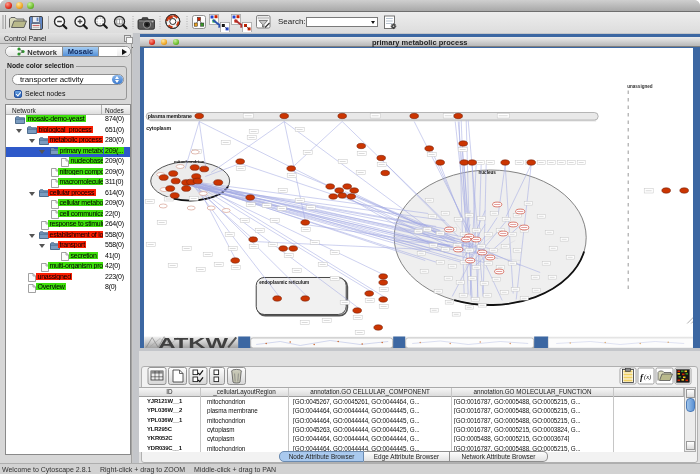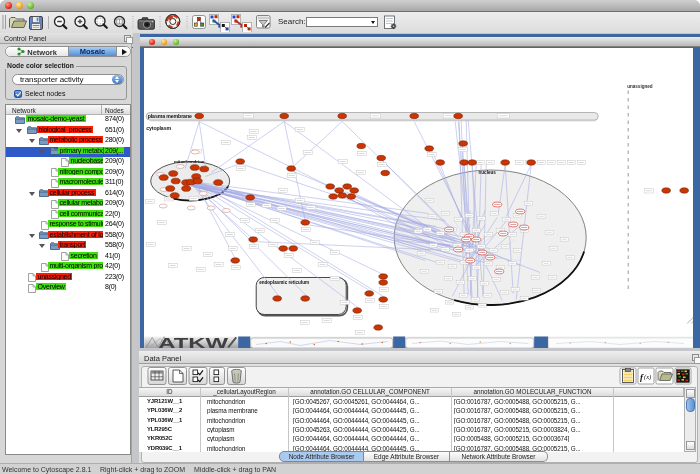--- a/index.html
+++ b/index.html
@@ -183,21 +183,21 @@
     </div>
 <div id="leftpanel">
  <div id="tabs">
   <div class="tabseg" style="left:0;width:62px;background:linear-gradient(#ffffff,#e6e6e6)"><svg width="8" height="9" viewBox="0 0 8 9" style="vertical-align:-1.5px">
             <circle cx="2" cy="2" r="1.6" fill="#2a9a2a"></circle>
             <circle cx="6" cy="4.5" r="1.6" fill="#2a9a2a"></circle>
             <circle cx="2" cy="7" r="1.6" fill="#2a9a2a"></circle>
             <line x1="2" y1="2" x2="6" y2="4.5" stroke="#555" stroke-width="0.7"></line>
             <line x1="2" y1="7" x2="6" y2="4.5" stroke="#555" stroke-width="0.7"></line>
           </svg> Network</div>
-  <div class="tabseg" style="left:62px;width:49px;background:linear-gradient(#a6cdf2,#5490d8);color:#10295e;border-left:1px solid #8f8f8f;border-right:1px solid #8f8f8f">Mosaic</div>
+  <div class="tabseg" style="left:56px;width:37px;background:linear-gradient(#a6cdf2,#5490d8);color:#10295e;border-left:1px solid #8f8f8f;border-right:1px solid #8f8f8f">Mosaic</div>
   <div class="tabseg" style="left:111px;width:15px;background:linear-gradient(#ffffff,#ededed)"><span style="display:inline-block;width:0;height:0;border-top:3.5px solid transparent;border-bottom:3.5px solid transparent;border-left:5px solid #111;margin-top:2px"></span></div>
  </div>
  <div id="groupbox"></div>
       <div id="gblabel">Node color selection</div>
  <div id="dropdown">transporter activity<div id="ddbtn"></div></div>
  <div id="cbx"></div>
       <div id="cbxlbl">Select nodes</div>
  <div id="treebox">
   <div id="treehdr">
           <span class="h1">Network</span>
@@ -348,20 +348,21 @@
             <span class="tcnt" style="">8(0)</span>
           </div>
   </div>
  </div>
 </div>
 <div id="netwin">
  <div id="nettitle">
   <div class="tl" style="left:9.5px;top:2.5px;width:5.6px;height:5.6px;background:radial-gradient(circle at 35% 30%,#ff9a8a,#e03020 60%,#a01808)"></div>
   <div class="tl" style="left:21.5px;top:2.5px;width:5.6px;height:5.6px;background:radial-gradient(circle at 35% 30%,#ffe9a0,#f0a828 60%,#b87808)"></div>
   <div class="tl" style="left:33.5px;top:2.5px;width:5.6px;height:5.6px;background:radial-gradient(circle at 35% 30%,#c8f0a0,#70c030 60%,#3a8810)"></div>
+  <div class="t">primary metabolic process</div>
  </div>
 </div>
 <svg style="position:absolute;left:143.8px;top:47.5px" width="549.2" height="300" viewBox="143.8 47.5 549.2 300">
 <defs>
  <linearGradient id="gstrip" x1="0" y1="0" x2="0" y2="1">
   <stop offset="0" stop-color="#f2f2f2"></stop>
           <stop offset="0.55" stop-color="#c9c9c9"></stop>
           <stop offset="1" stop-color="#a2a2a2"></stop>
  </linearGradient>
  <clipPath id="clipL">
@@ -862,24 +863,20 @@
         <circle cx="570" cy="342.5" r="0.7"></circle>
         <circle cx="605" cy="342" r="0.7"></circle>
         <circle cx="640" cy="343" r="0.7"></circle>
         <circle cx="668" cy="341.8" r="0.7"></circle>
       </g>
 <line x1="687" y1="323" x2="697" y2="313" stroke="#9a9a9a" stroke-width="0.8"></line>
 <line x1="691" y1="323" x2="697" y2="317" stroke="#9a9a9a" stroke-width="0.8"></line>
 
 </svg>
 <div id="datapanel">
- <div id="dphdr">
-        <span>Data Panel</span>
-        <i class="flicon" style="top:3px"></i>
-      </div>
  <div id="dpbody">
   <div id="browser"></div>
   <svg width="561" height="20" viewBox="0 0 561 20" style="position:absolute;left:0;top:3px">
           <defs>
             <linearGradient id="gbtn" x1="0" y1="0" x2="0" y2="1">
               <stop offset="0" stop-color="#ffffff"></stop>
               <stop offset="1" stop-color="#d6d6d6"></stop>
             </linearGradient>
           </defs>
           <rect x="9" y="0.5" width="18" height="17" rx="2" fill="url(#gbtn)" stroke="#8a8a8a" stroke-width="0.9"></rect>

